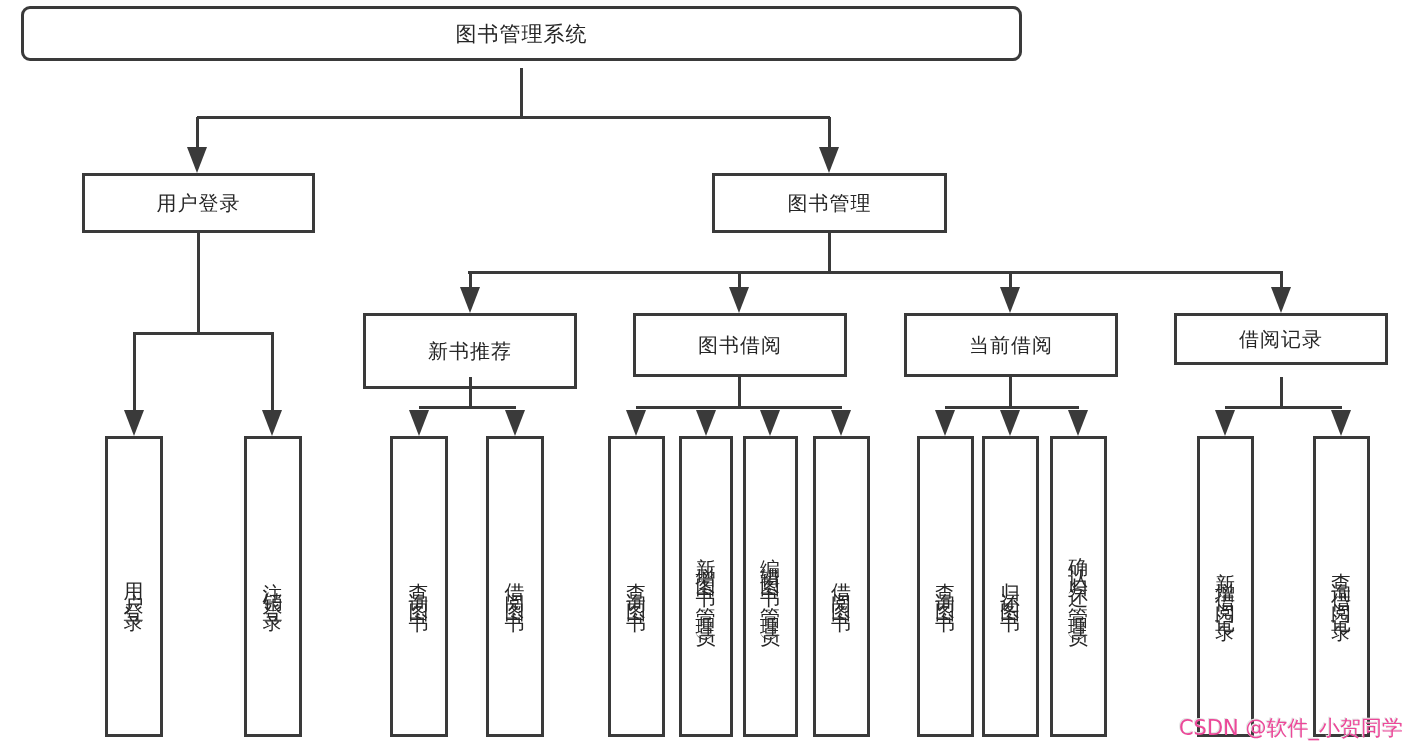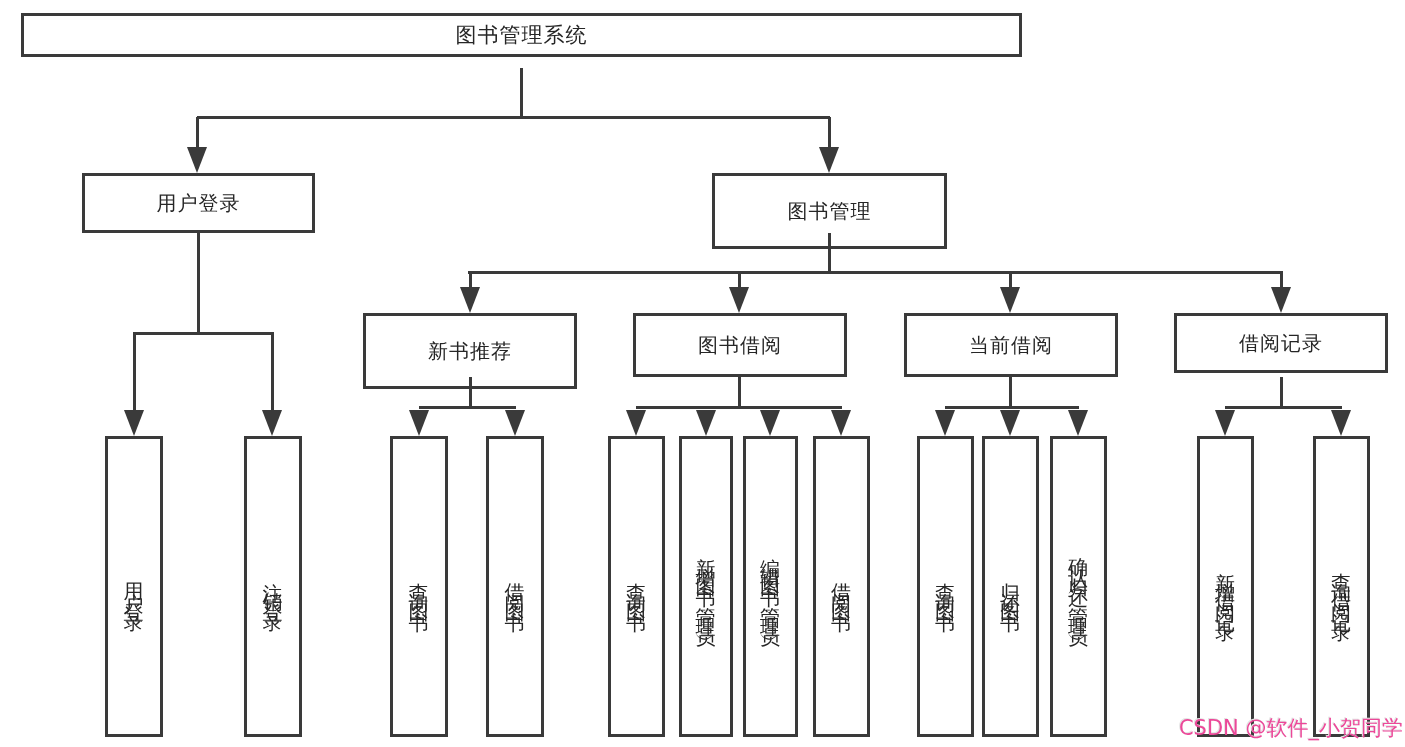--- a/index.html
+++ b/index.html
@@ -31,35 +31,35 @@
     position:absolute;top:714px;right:2px;
     font-size:21px;color:#ec4899;white-space:nowrap;
     text-shadow:-1px -1px 0 #e3e3e3;
   }
 </style>
 </head>
 <body>
 
 <div class="stage">
 
-  <div class="box hbox rootbox" style="left:21px;top:13px;width:1001px;height:44px;">
+  <div class="box hbox rootbox" style="left:21px;top:6px;width:1001px;height:55px;border-radius:9px;">
     <span>图书管理系统</span>
   </div>
 
   <div class="vl" style="left:520px;top:68px;height:50px;"></div>
   <div class="hl" style="left:197px;top:116px;width:633px;"></div>
   <div class="vl" style="left:196px;top:117px;height:36px;"></div>
   <div class="vl" style="left:828px;top:117px;height:36px;"></div>
   <div class="arr" style="left:187px;top:147px;"></div>
   <div class="arr" style="left:819px;top:147px;"></div>
 
   <div class="box hbox" style="left:82px;top:173px;width:233px;height:60px;">
     <span>用户登录</span>
   </div>
-  <div class="box hbox" style="left:712px;top:173px;width:235px;height:76px;">
+  <div class="box hbox" style="left:712px;top:173px;width:235px;height:60px;">
     <span>图书管理</span>
   </div>
 
   <div class="vl" style="left:197px;top:233px;height:101px;"></div>
   <div class="hl" style="left:134px;top:332px;width:140px;"></div>
   <div class="vl" style="left:133px;top:332px;height:80px;"></div>
   <div class="vl" style="left:271px;top:332px;height:80px;"></div>
   <div class="arr" style="left:124px;top:410px;"></div>
   <div class="arr" style="left:262px;top:410px;"></div>
 
@@ -76,21 +76,21 @@
 
   <div class="box hbox" style="left:363px;top:313px;width:214px;height:76px;">
     <span>新书推荐</span>
   </div>
   <div class="box hbox" style="left:904px;top:313px;width:214px;height:64px;">
     <span>当前借阅</span>
   </div>
   <div class="box hbox" style="left:633px;top:313px;width:214px;height:64px;">
     <span>图书借阅</span>
   </div>
-  <div class="box hbox" style="left:1174px;top:313px;width:214px;height:60px;">
+  <div class="box hbox" style="left:1174px;top:313px;width:214px;height:52px;">
     <span>借阅记录</span>
   </div>
 
   <div class="vl" style="left:469px;top:377px;height:32px;"></div>
   <div class="hl" style="left:419px;top:406px;width:97px;"></div>
   <div class="arr" style="left:409px;top:410px;"></div>
   <div class="arr" style="left:505px;top:410px;"></div>
 
   <div class="vl" style="left:738px;top:377px;height:32px;"></div>
   <div class="hl" style="left:636px;top:406px;width:206px;"></div>

